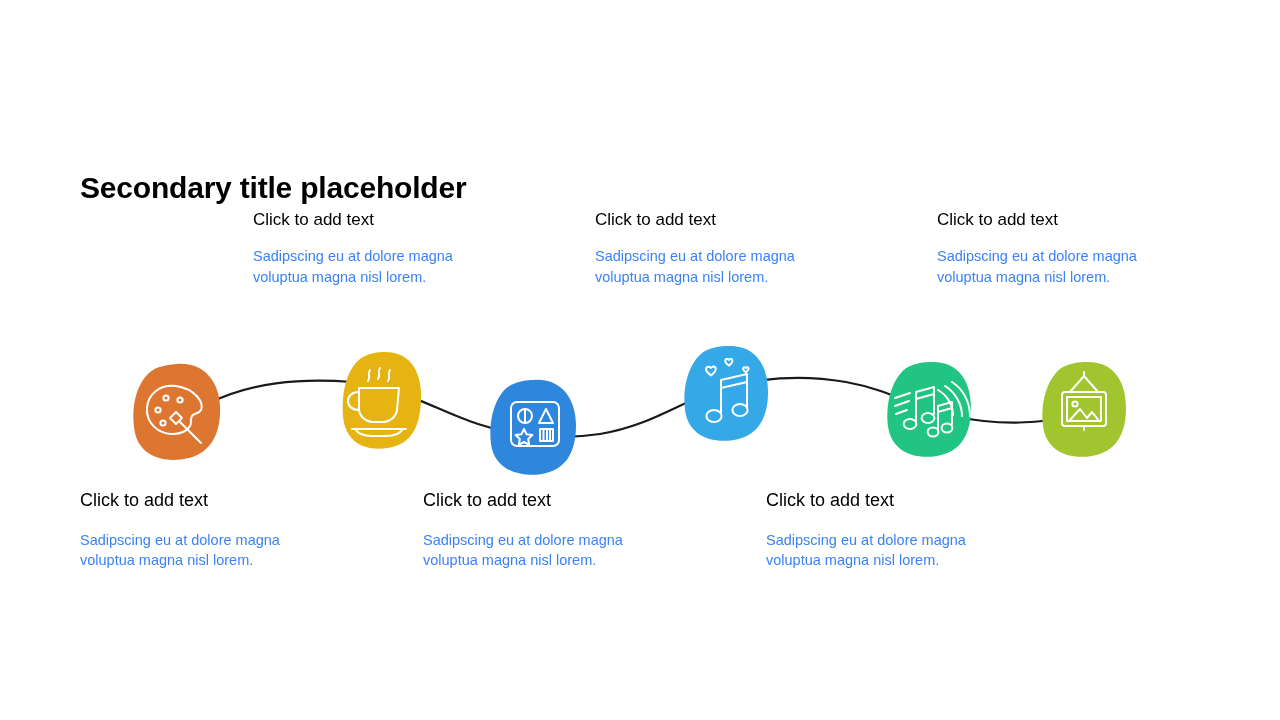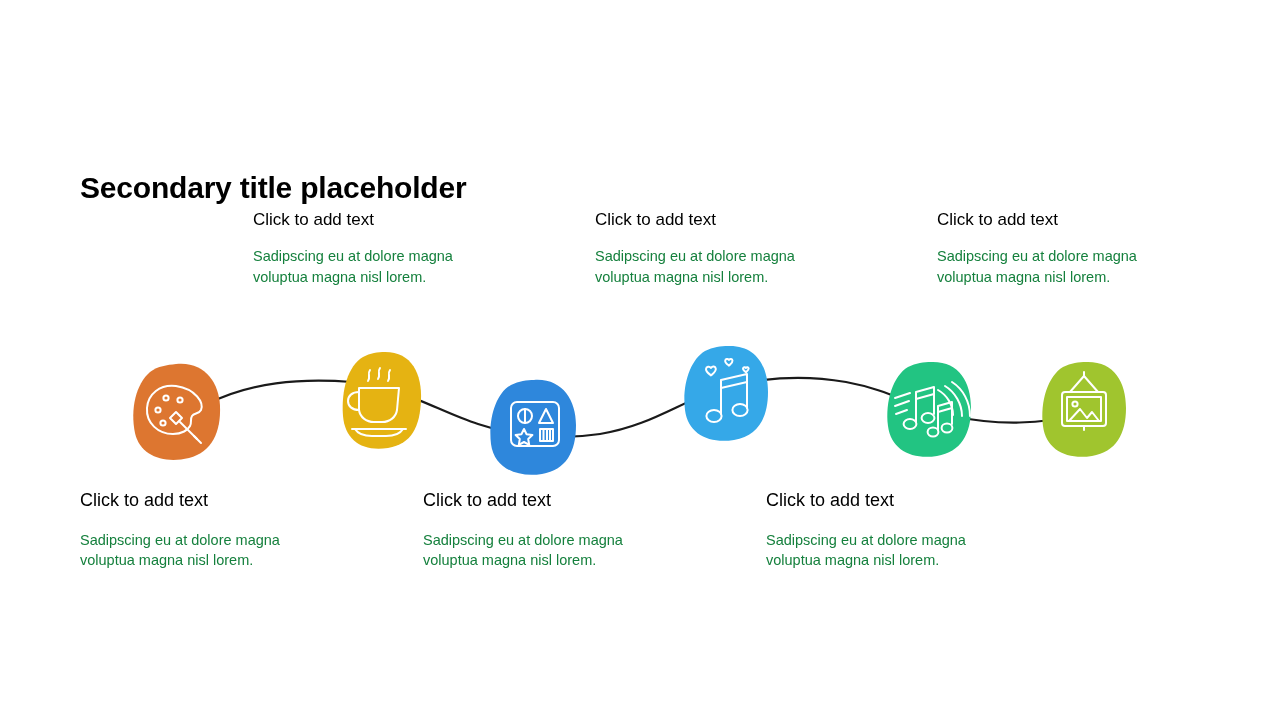--- a/index.html
+++ b/index.html
@@ -44,21 +44,21 @@
     font-size: 17px;
     font-weight: normal;
     color: #000000;
     line-height: 1.2;
     margin: 0 0 16px 0;
     white-space: nowrap;
   }
   .tb-body {
     font-size: 14.5px;
     font-weight: normal;
-    color: #15803d;
+    color: #3b82f6;
     line-height: 1.42;
     margin: 0;
   }
 
   
   .tb-top-1 { left: 253px; top: 210px; }
   .tb-top-2 { left: 595px; top: 210px; }
   .tb-top-3 { left: 937px; top: 210px; }
 
   

